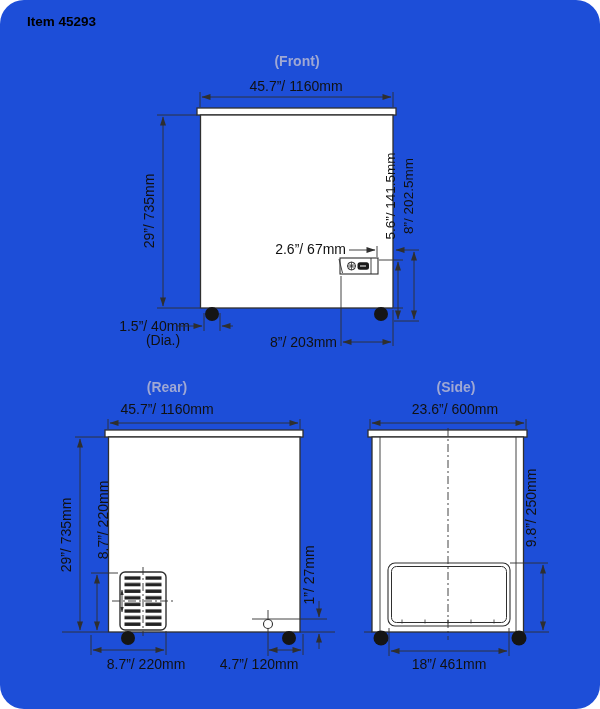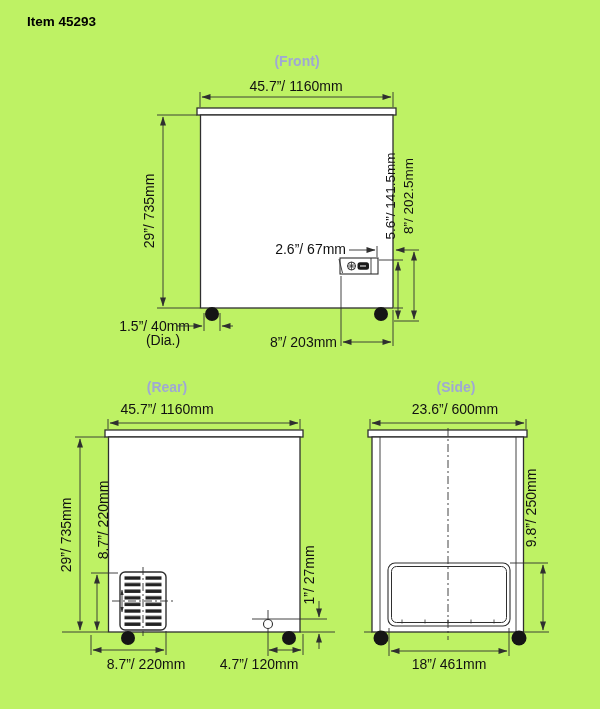--- a/index.html
+++ b/index.html
@@ -1,16 +1,16 @@
 <!DOCTYPE html>
 <html><head>
 <meta charset="utf-8">
 <style>
   html,body{margin:0;padding:0;background:#ffffff;}
-  .stage{position:relative;width:600px;height:709px;background:#bef264;overflow:hidden;}
+  .stage{position:relative;width:600px;height:709px;background:#1d4ed8;overflow:hidden;border-radius:24px;}
   svg{display:block;}
   .dtxt{font-family:"Liberation Sans",sans-serif;font-size:14px;fill:#111111;}
   .small{font-size:13.5px;}
   .vlabel{font-family:"Liberation Sans",sans-serif;font-size:14px;font-weight:bold;fill:#9fa8d4;text-anchor:middle;}
   .title{font-family:"Liberation Sans",sans-serif;font-size:13.5px;font-weight:bold;fill:#000000;}
   .box{fill:#ffffff;stroke:#2f2f2f;stroke-width:1.3;}
   .ln{stroke:#2f2f2f;stroke-width:0.9;fill:none;}
   .dashdot{stroke:#2f2f2f;stroke-width:0.9;fill:none;stroke-dasharray:8 3 2 3;}
   .wheel{fill:#151515;stroke:none;}
   .dark{fill:#1a1a1a;}

